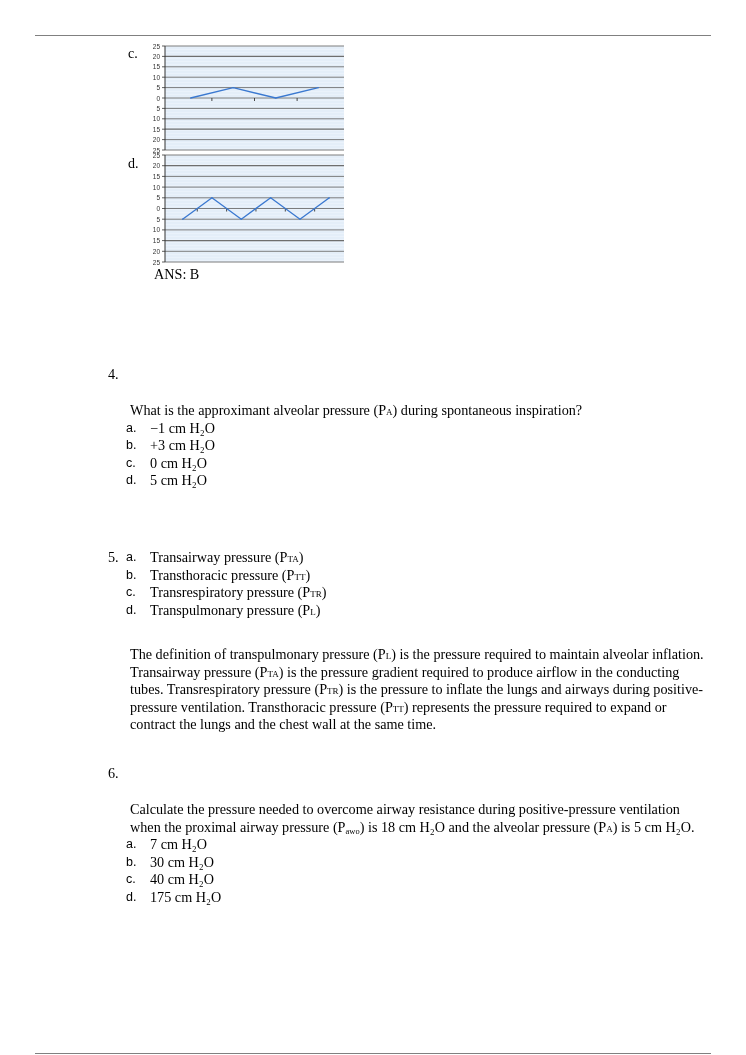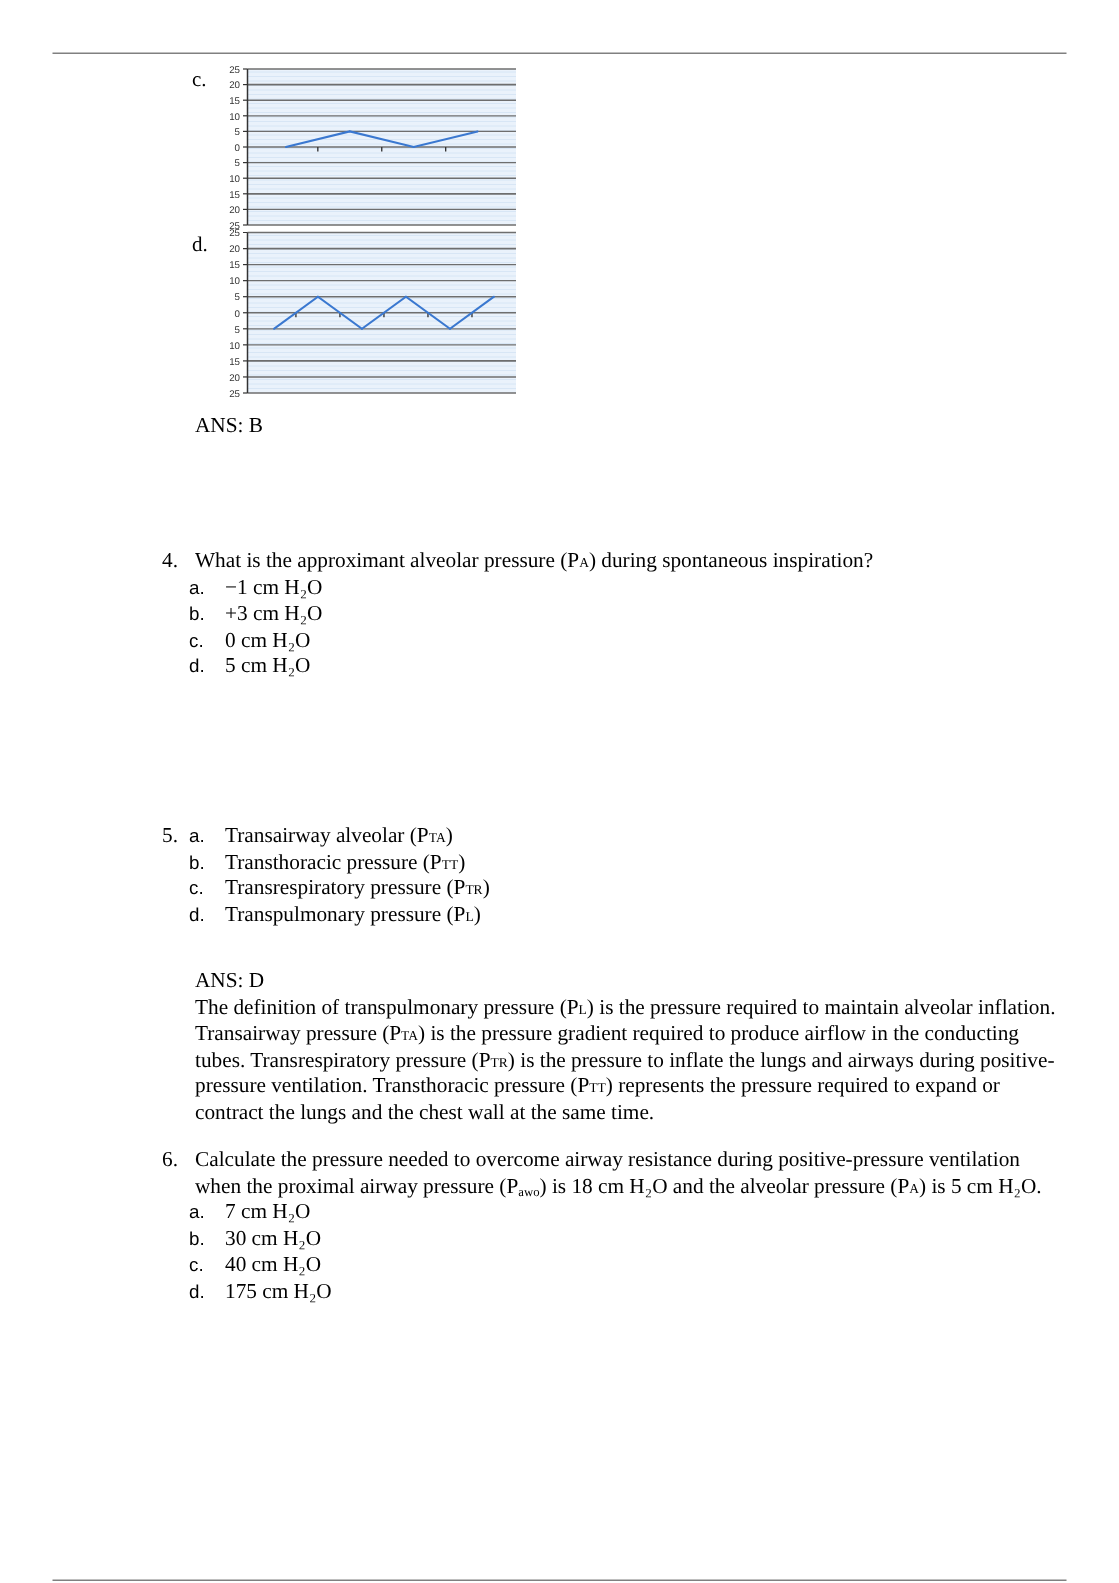--- a/index.html
+++ b/index.html
@@ -10,21 +10,21 @@
     .rule.bottom { top: 1053px; }
 
     .opt-label { position: absolute; font-size: 14px; }
     .chart { position: absolute; }
     .chart svg { display: block; }
 
     .block { position: absolute; left: 130px; width: 580px; line-height: 17.5px; }
     .block p { margin: 0; }
     .q { position: absolute; left: 108px; width: 600px; line-height: 17.5px; }
     .q .num { position: absolute; left: 0; top: 0; }
-    .q .stem { margin-left: 22px; }
+    .q .stem { margin-left: 22px; margin-top: 36px; }
     .q ol { list-style: none; margin: 0; padding: 0; }
     .q li { position: relative; height: 17.5px; }
     .q li .letter { position: absolute; left: 18px; font-family: "Liberation Sans", sans-serif; font-size: 12.5px; }
     .q li .text { position: absolute; left: 42px; }
     sub { font-size: 8.5px; vertical-align: -2px; line-height: 0; }
     sub.sc { font-size: 9px; vertical-align: 0; text-transform: uppercase; }
   </style>
 </head>
 <body>
 
@@ -194,21 +194,21 @@
       <polyline points="42.606557377049185,68.19999999999999 71.95081967213116,46.8 101.29508196721312,68.19999999999999 130.63934426229508,46.8 159.98360655737704,68.19999999999999 189.32786885245903,46.8" fill="none" stroke="#3a78d0" stroke-width="1.4"></polyline>
       <circle cx="42.606557377049185" cy="68.19999999999999" r="0.6" fill="#3a78d0"></circle>
       <circle cx="71.95081967213116" cy="46.8" r="0.6" fill="#3a78d0"></circle>
       <circle cx="101.29508196721312" cy="68.19999999999999" r="0.6" fill="#3a78d0"></circle>
       <circle cx="130.63934426229508" cy="46.8" r="0.6" fill="#3a78d0"></circle>
       <circle cx="159.98360655737704" cy="68.19999999999999" r="0.6" fill="#3a78d0"></circle>
       <circle cx="189.32786885245903" cy="46.8" r="0.6" fill="#3a78d0"></circle>
     </svg>
 </div>
 
-<div class="block" style="top:276px;">
+<div class="block" style="top:266px;margin-left:24px;">
   <p>ANS:  B</p>
 </div>
 
 <div class="q" style="top:366px;">
   <span class="num">4.</span>
   <div class="stem"><span>What is the approximant alveolar pressure (P</span><sub class="sc">A</sub><span>) during spontaneous inspiration?</span></div>
   <ol>
     <li>
         <span class="letter">a.</span>
         <span class="text">−1 cm H₂O</span>
@@ -228,38 +228,37 @@
   </ol>
 </div>
 <div class="block" style="top:462px;">
 </div>
 
 <div class="q" style="top:549px;">
   <span class="num">5.</span>
   <ol>
     <li>
         <span class="letter">a.</span>
-        <span class="text"><span>Transairway alveolar (P</span><sub class="sc">TA</sub><span>)</span></span>
+        <span class="text"><span>Transairway pressure (P</span><sub class="sc">TA</sub><span>)</span></span>
       </li>
     <li>
         <span class="letter">b.</span>
         <span class="text"><span>Transthoracic pressure (P</span><sub class="sc">TT</sub><span>)</span></span>
       </li>
     <li>
         <span class="letter">c.</span>
         <span class="text"><span>Transrespiratory pressure (P</span><sub class="sc">TR</sub><span>)</span></span>
       </li>
     <li>
         <span class="letter">d.</span>
         <span class="text"><span>Transpulmonary pressure (P</span><sub class="sc">L</sub><span>)</span></span>
       </li>
   </ol>
 </div>
 <div class="block" style="top:646px;">
-  <p>ANS:  D</p>
   <p><span>The definition of transpulmonary pressure (P</span><sub class="sc">L</sub><span>) is the pressure required to maintain alveolar inflation. Transairway pressure (P</span><sub class="sc">TA</sub><span>) is the pressure gradient required to produce airflow in the conducting tubes. Transrespiratory pressure (P</span><sub class="sc">TR</sub><span>) is the pressure to inflate the lungs and airways during positive-pressure ventilation. Transthoracic pressure (P</span><sub class="sc">TT</sub><span>) represents the pressure required to expand or contract the lungs and the chest wall at the same time.</span></p>
 </div>
 
 <div class="q" style="top:765px;">
   <span class="num">6.</span>
   <div class="stem"><span>Calculate the pressure needed to overcome airway resistance during positive-pressure ventilation when the proximal airway pressure (P</span><sub>awo</sub><span>) is 18 cm H₂O and the alveolar pressure (P</span><sub class="sc">A</sub><span>) is 5 cm H₂O.</span></div>
   <ol>
     <li>
         <span class="letter">a.</span>
         <span class="text">7 cm H₂O</span>

